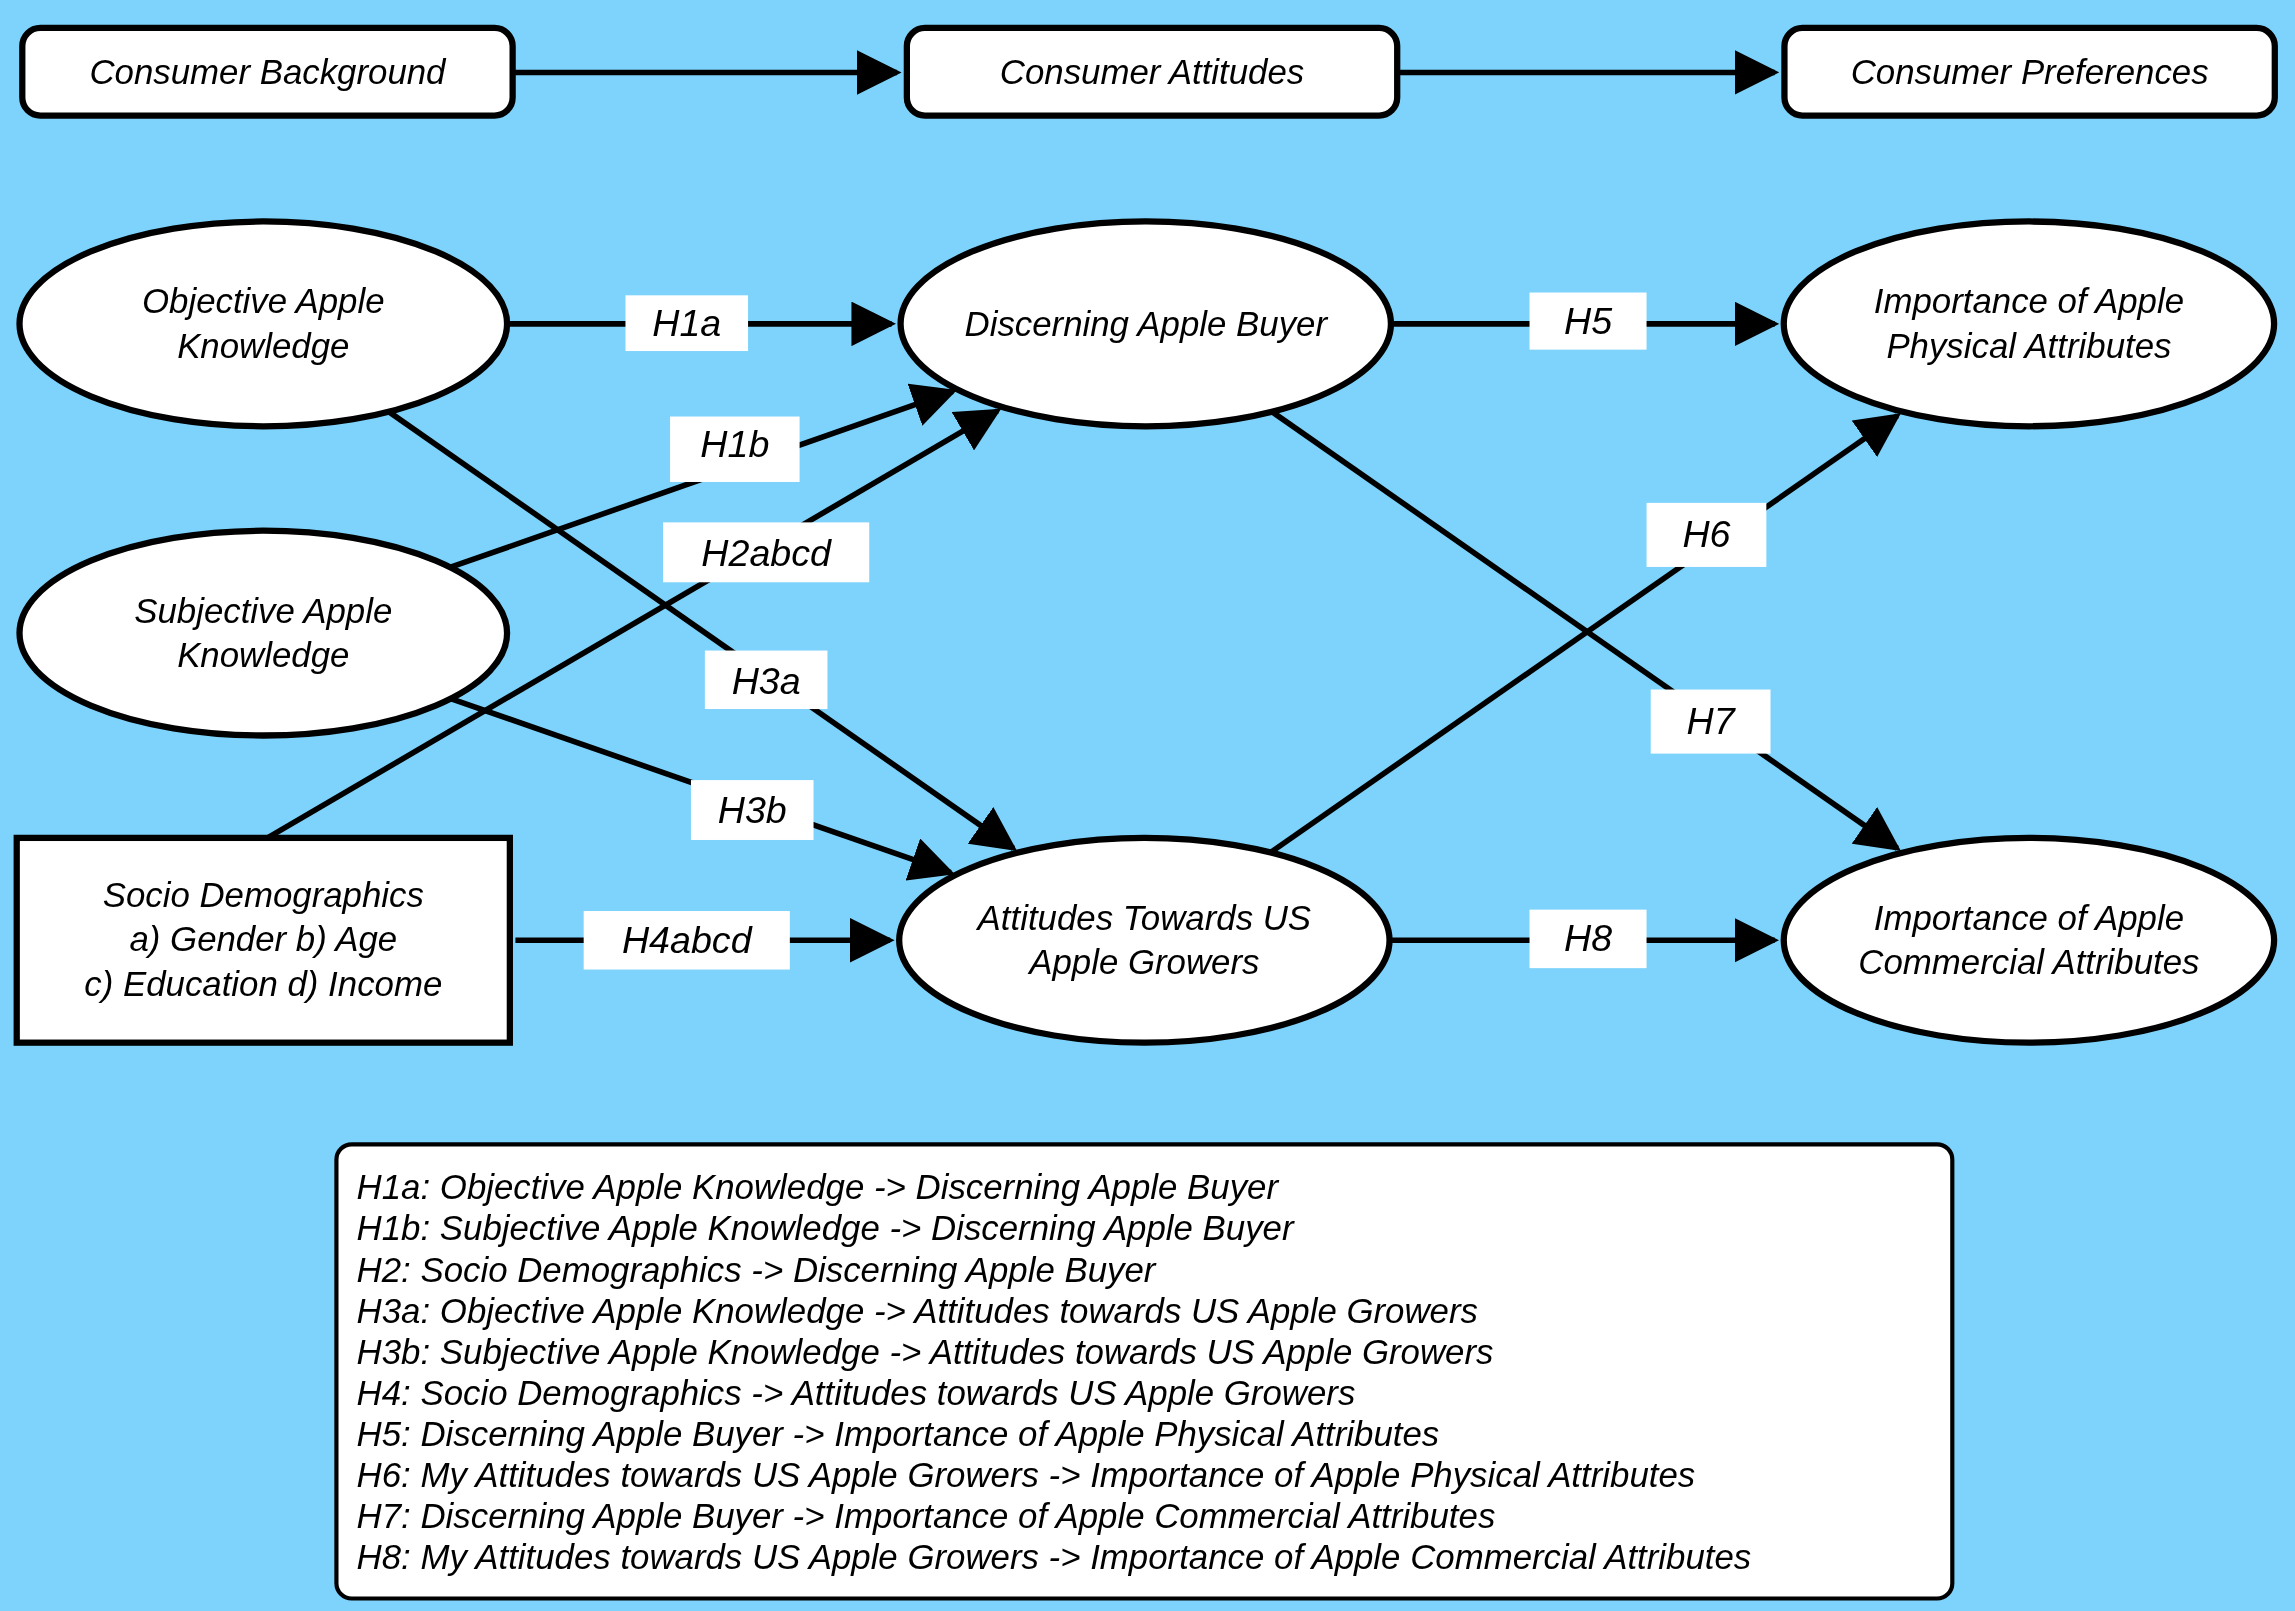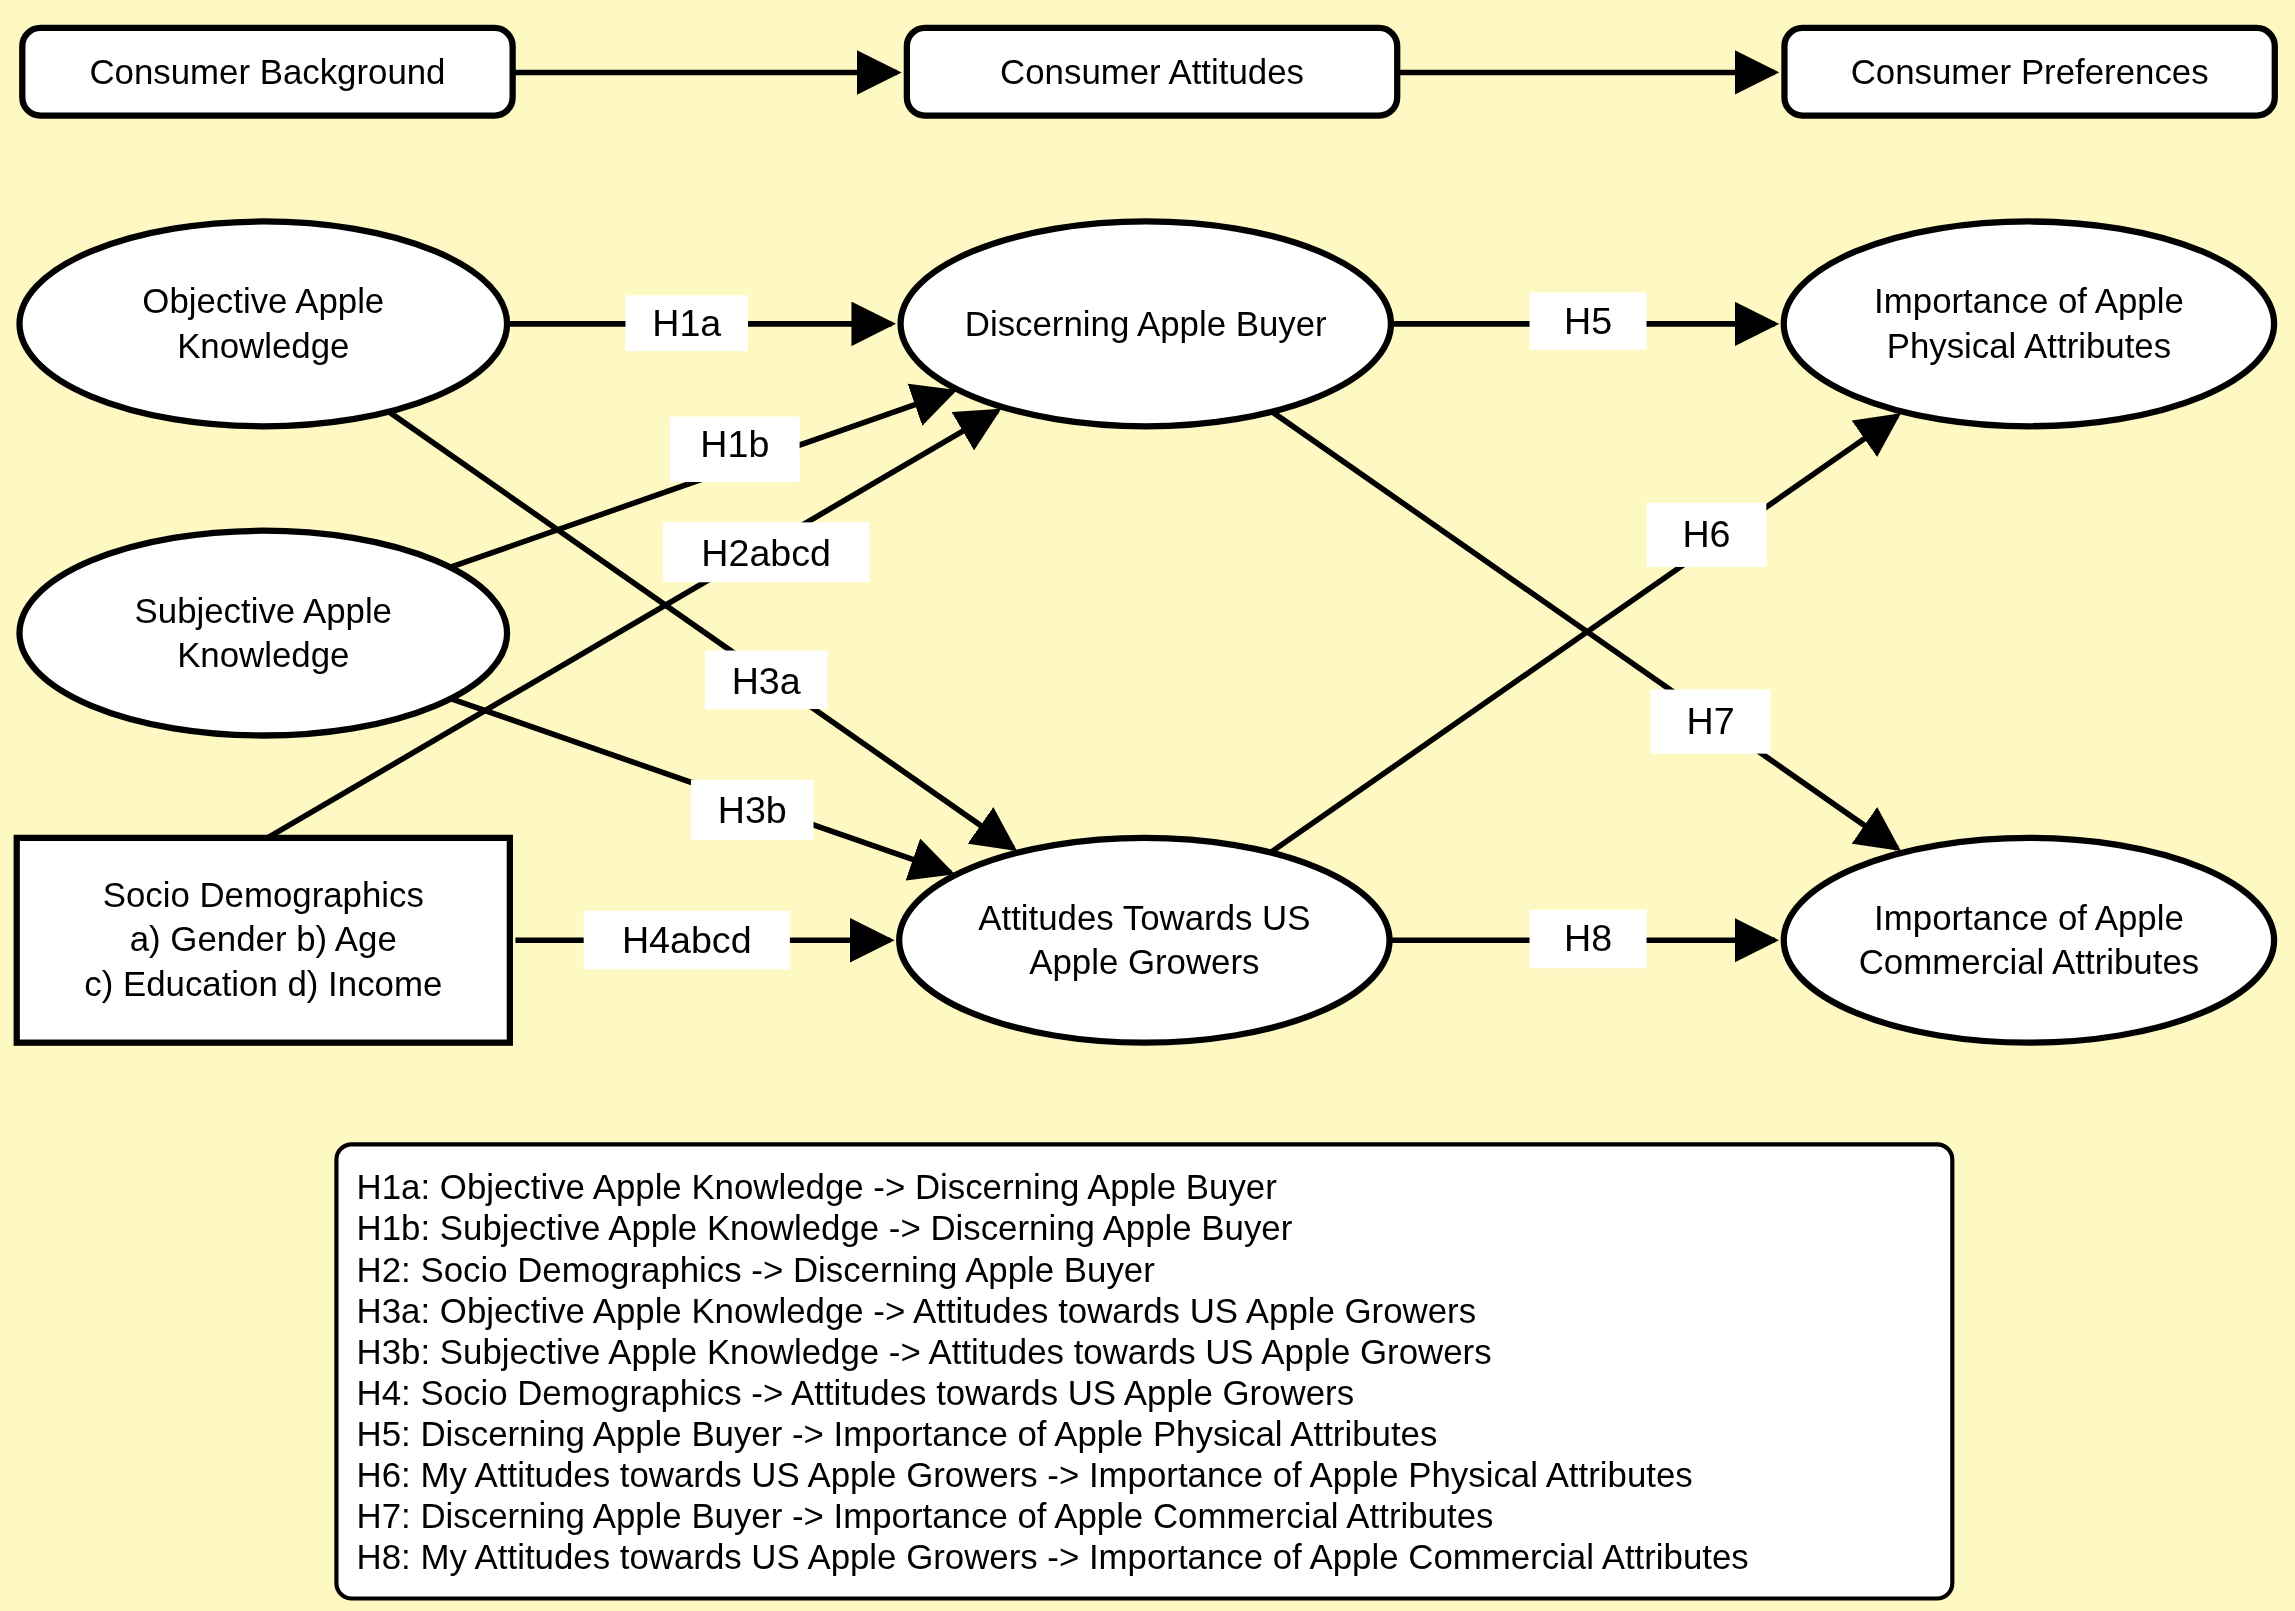--- a/index.html
+++ b/index.html
@@ -2,21 +2,22 @@
 <html style="font-size:11px"><head>
 <meta charset="utf-8">
 <style>
   html, body {
     margin: 0;
     padding: 0;
     background: #ffffff;
   }
   .diagram-wrap {
     width: 100%;
-    background: #fef9c3;
+    background: #7dd3fc;
+    font-style: italic;
   }
   svg {
     display: block;
     width: 100%;
     height: auto;
     font-family: "Liberation Sans", "DejaVu Sans", sans-serif;
   }
   .node-shape {
     fill: #ffffff;
     stroke: #000000;

